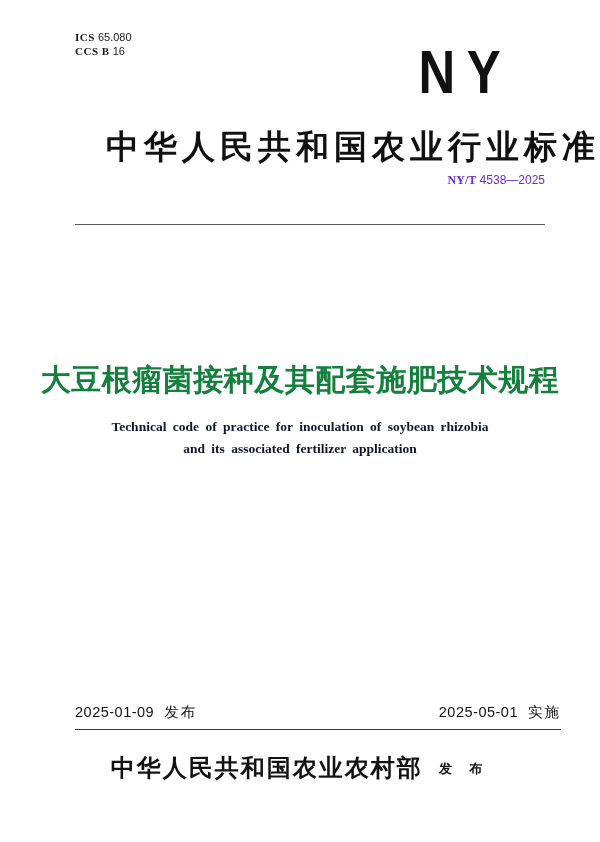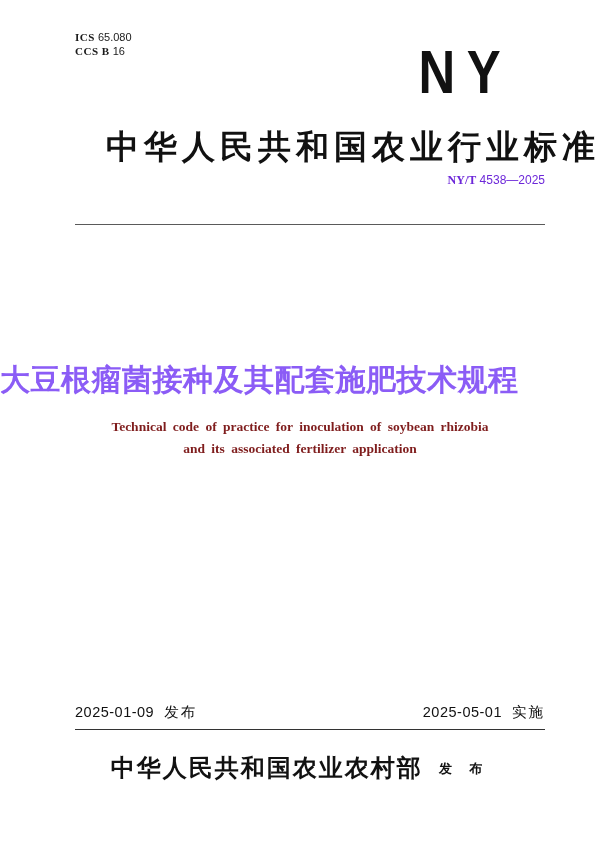--- a/index.html
+++ b/index.html
@@ -89,49 +89,49 @@
     top: 224px;
     border-top: 1px solid #5a5a5a;
   }
 
   
   .title-cn {
     position: absolute;
     top: 360px;
     left: 0;
     right: 0;
-    text-align: left;
+    text-align: center;
     font-family: "Liberation Sans", sans-serif;
     font-weight: bold;
     font-size: 30px;
     letter-spacing: 0.5px;
-    color: #8b5cf6;
+    color: #15803d;
     white-space: nowrap;
   }
 
   
   .title-en {
     position: absolute;
     top: 416px;
     left: 0;
     right: 0;
     text-align: center;
     font-family: "Liberation Serif", serif;
     font-weight: bold;
     font-size: 13.5px;
     line-height: 22px;
     word-spacing: 3px;
-    color: #7f1d1d;
+    color: #0f172a;
   }
 
   
   .dates {
     position: absolute;
     left: 75px;
-    right: 55px;
+    right: 39px;
     top: 703px;
     display: flex;
     justify-content: space-between;
     align-items: baseline;
     font-size: 14.5px;
     padding-bottom: 7px;
     border-bottom: 1.5px solid #333;
     color: #111;
   }
   .dates .date-num {

